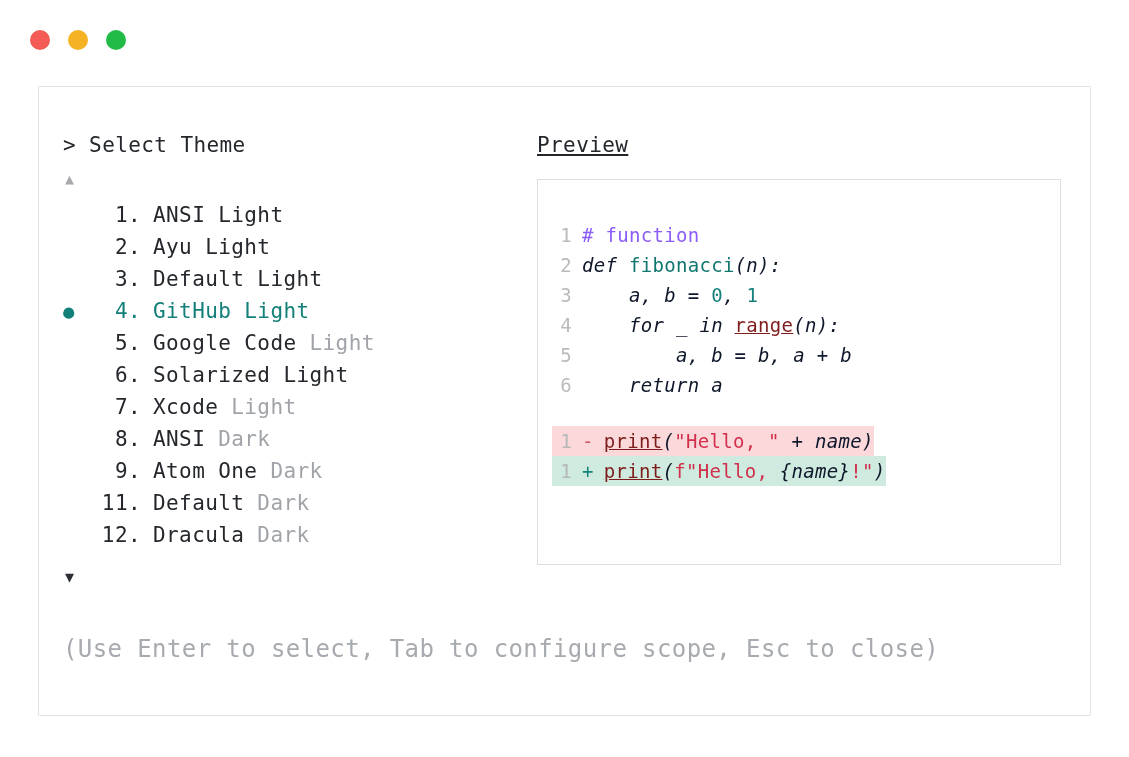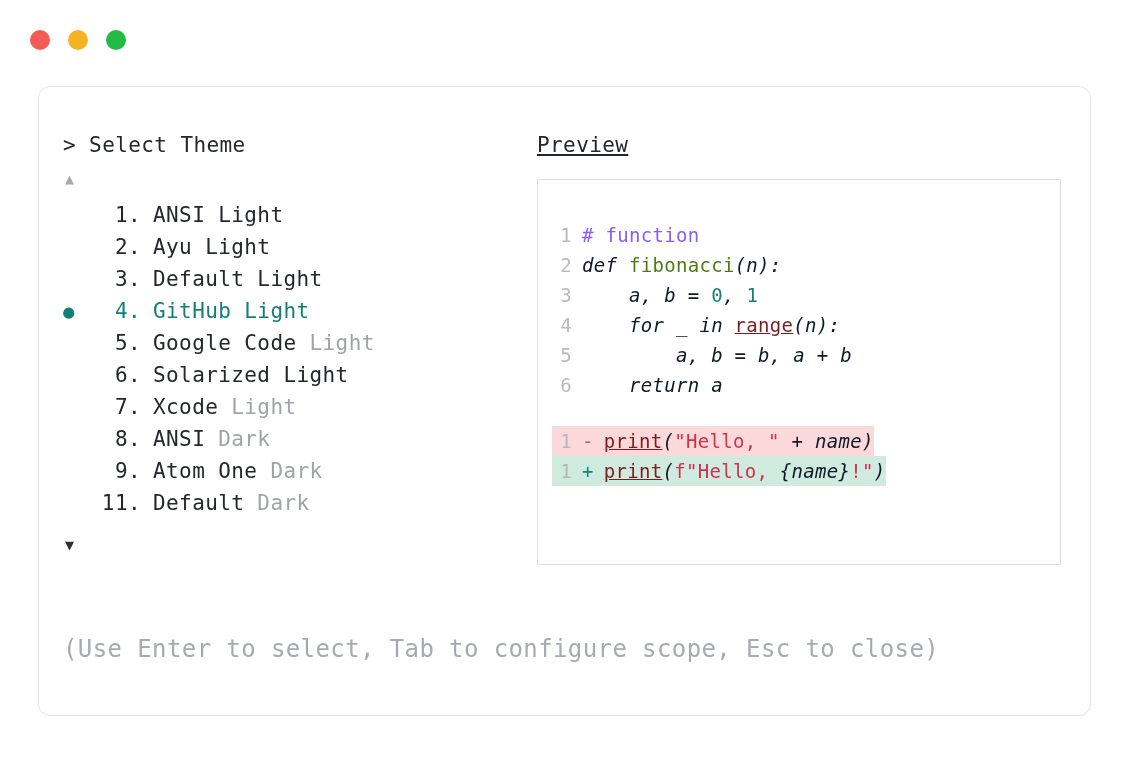--- a/index.html
+++ b/index.html
@@ -36,21 +36,21 @@
 
   
   .dialog {
     position: absolute;
     left: 38px;
     top: 86px;
     width: 1053px;
     height: 630px;
     box-sizing: border-box;
     border: 1.5px solid #e2e3e5;
-    border-radius: 12px;
+    border-radius: 1px;
     background: #ffffff;
   }
 
   .dialog-body {
     position: relative;
     width: 100%;
     height: 100%;
   }
 
   
@@ -162,21 +162,21 @@
   .gutter {
     flex: 0 0 20px;
     width: 20px;
     text-align: right;
     color: #b9bbbd;
     margin-right: 10px;
   }
   .code-text { color: #24272b; }
 
   .tok-comment { color: #8b5cf6; }
-  .tok-func    { color: #4d7c0f; }
+  .tok-func    { color: #0f766e; }
   .tok-num     { color: #157f79; }
   .tok-builtin { color: #7f1d1d; text-decoration: underline; }
   .tok-string  { color: #d12f4b; }
   .tok-plain   { color: #0f172a; font-style: italic; }
 
   .code-spacer { height: 26px; }
 
   .diff-line {
     display: flex;
     align-items: baseline;
@@ -218,20 +218,21 @@
           <li class="theme-row"><span class="bullet-cell"></span><span class="index-cell">1.</span><span class="label-cell"><span>ANSI </span><span class="">Light</span></span></li>
           <li class="theme-row"><span class="bullet-cell"></span><span class="index-cell">2.</span><span class="label-cell"><span>Ayu </span><span class="">Light</span></span></li>
           <li class="theme-row"><span class="bullet-cell"></span><span class="index-cell">3.</span><span class="label-cell"><span>Default </span><span class="">Light</span></span></li>
           <li class="theme-row selected"><span class="bullet-cell">●</span><span class="index-cell">4.</span><span class="label-cell"><span>GitHub </span><span class="">Light</span></span></li>
           <li class="theme-row"><span class="bullet-cell"></span><span class="index-cell">5.</span><span class="label-cell"><span>Google Code </span><span class="variant-dim">Light</span></span></li>
           <li class="theme-row"><span class="bullet-cell"></span><span class="index-cell">6.</span><span class="label-cell"><span>Solarized </span><span class="">Light</span></span></li>
           <li class="theme-row"><span class="bullet-cell"></span><span class="index-cell">7.</span><span class="label-cell"><span>Xcode </span><span class="variant-dim">Light</span></span></li>
           <li class="theme-row"><span class="bullet-cell"></span><span class="index-cell">8.</span><span class="label-cell"><span>ANSI </span><span class="variant-dim">Dark</span></span></li>
           <li class="theme-row"><span class="bullet-cell"></span><span class="index-cell">9.</span><span class="label-cell"><span>Atom One </span><span class="variant-dim">Dark</span></span></li>
           <li class="theme-row"><span class="bullet-cell"></span><span class="index-cell">11.</span><span class="label-cell"><span>Default </span><span class="variant-dim">Dark</span></span></li>
+          <li class="theme-row"><span class="bullet-cell"></span><span class="index-cell">12.</span><span class="label-cell"><span>Dracula </span><span class="variant-dim">Dark</span></span></li>
         </ul>
 
       <div class="scroll-arrow arrow-down">▼</div>
     </div>
 
     <div class="hint-line">(Use Enter to select, Tab to configure scope, Esc to close)</div>
 
     <div class="right-col">
       <div class="preview-title">Preview</div>
       <div class="preview-box">

